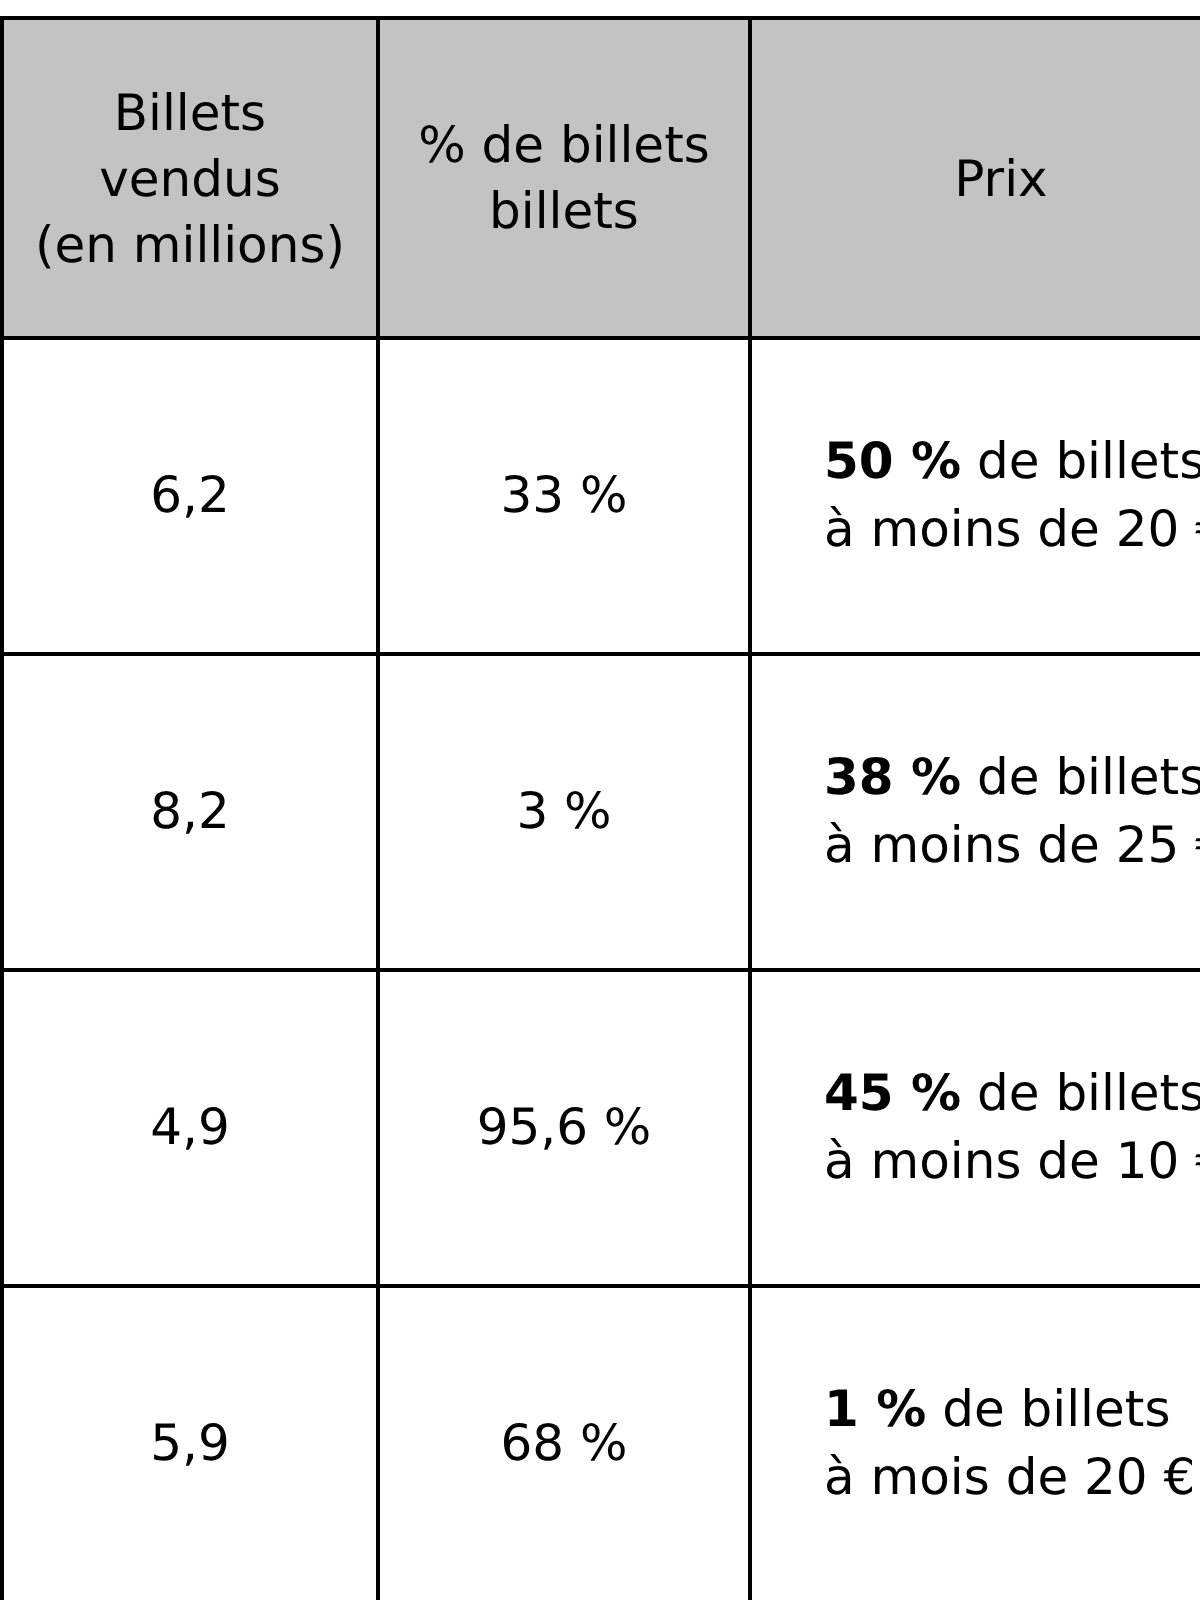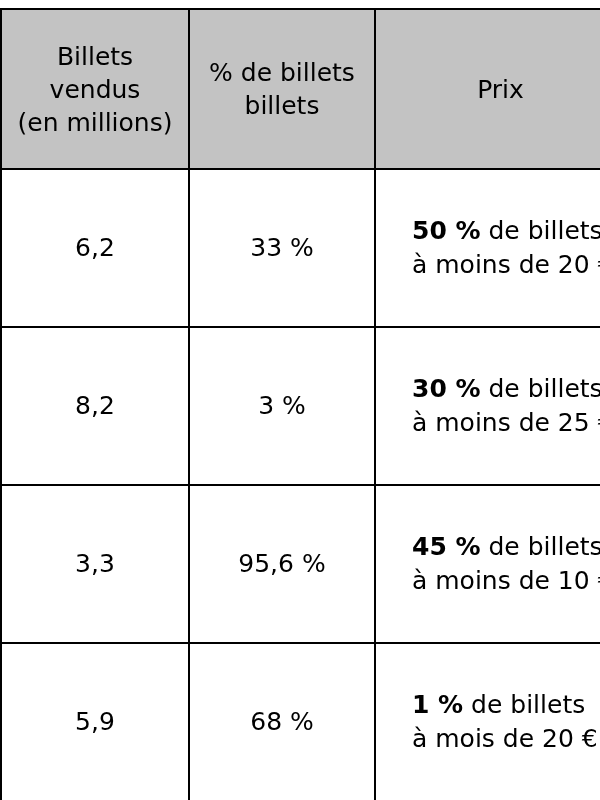--- a/index.html
+++ b/index.html
@@ -110,26 +110,26 @@
         <td>33 %</td>
         <td class="price-cell">
           <span class="price-line"><span class="price-strong">50 %</span><span> de billets</span></span>
           <span class="price-line">à moins de 20 €</span>
         </td>
       </tr>
       <tr>
         <td>8,2</td>
         <td>3 %</td>
         <td class="price-cell">
-          <span class="price-line"><span class="price-strong">30 %</span><span> de billets</span></span>
+          <span class="price-line"><span class="price-strong">38 %</span><span> de billets</span></span>
           <span class="price-line">à moins de 25 €</span>
         </td>
       </tr>
       <tr>
-        <td>3,3</td>
+        <td>4,9</td>
         <td>95,6 %</td>
         <td class="price-cell">
           <span class="price-line"><span class="price-strong">45 %</span><span> de billets</span></span>
           <span class="price-line">à moins de 10 €</span>
         </td>
       </tr>
       <tr>
         <td>5,9</td>
         <td>68 %</td>
         <td class="price-cell">

